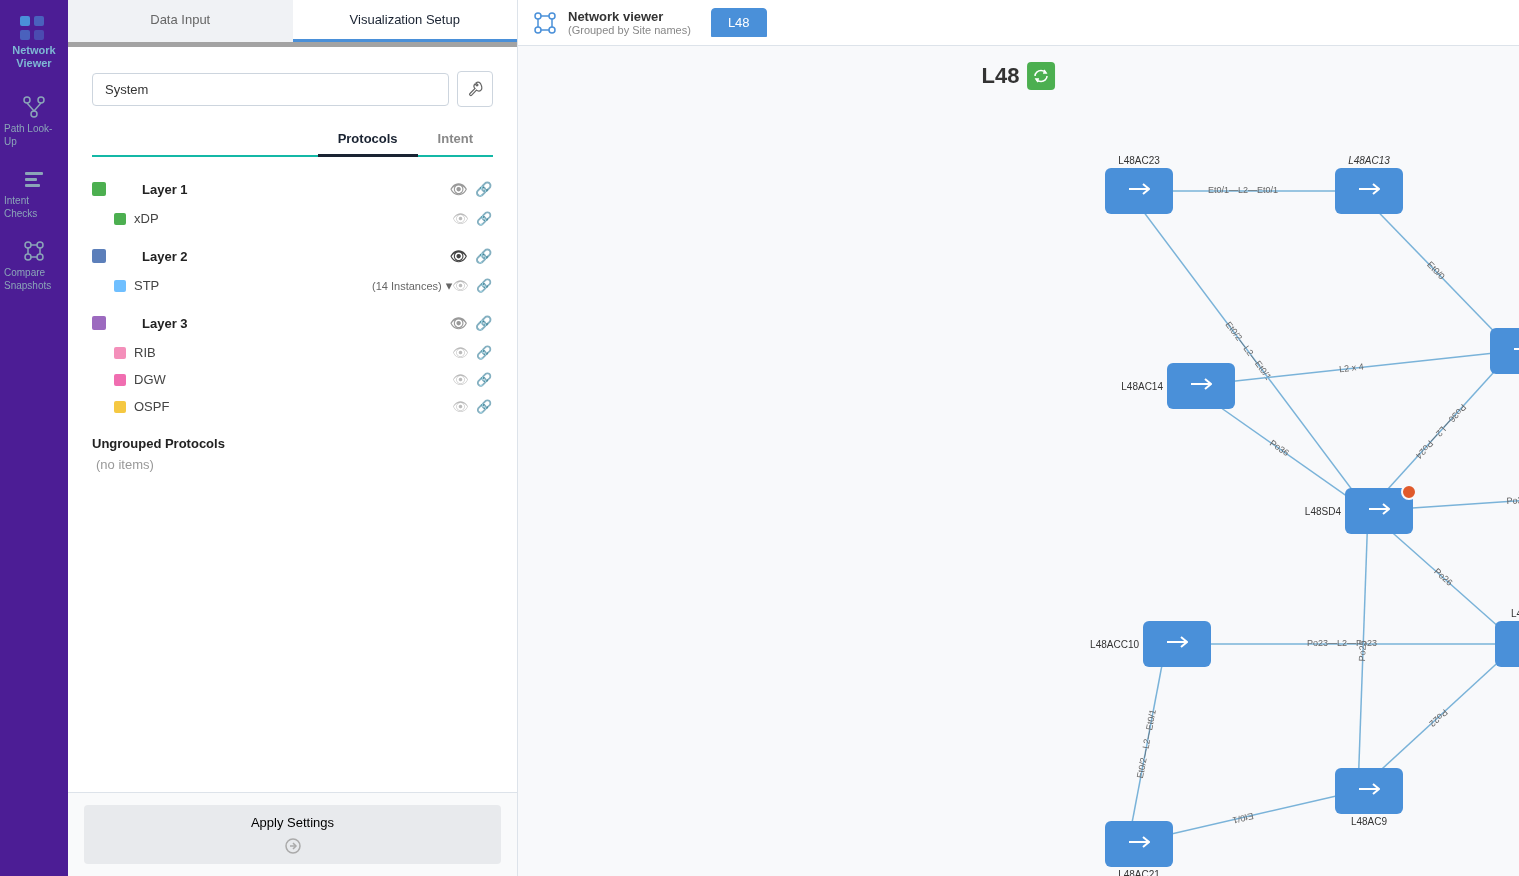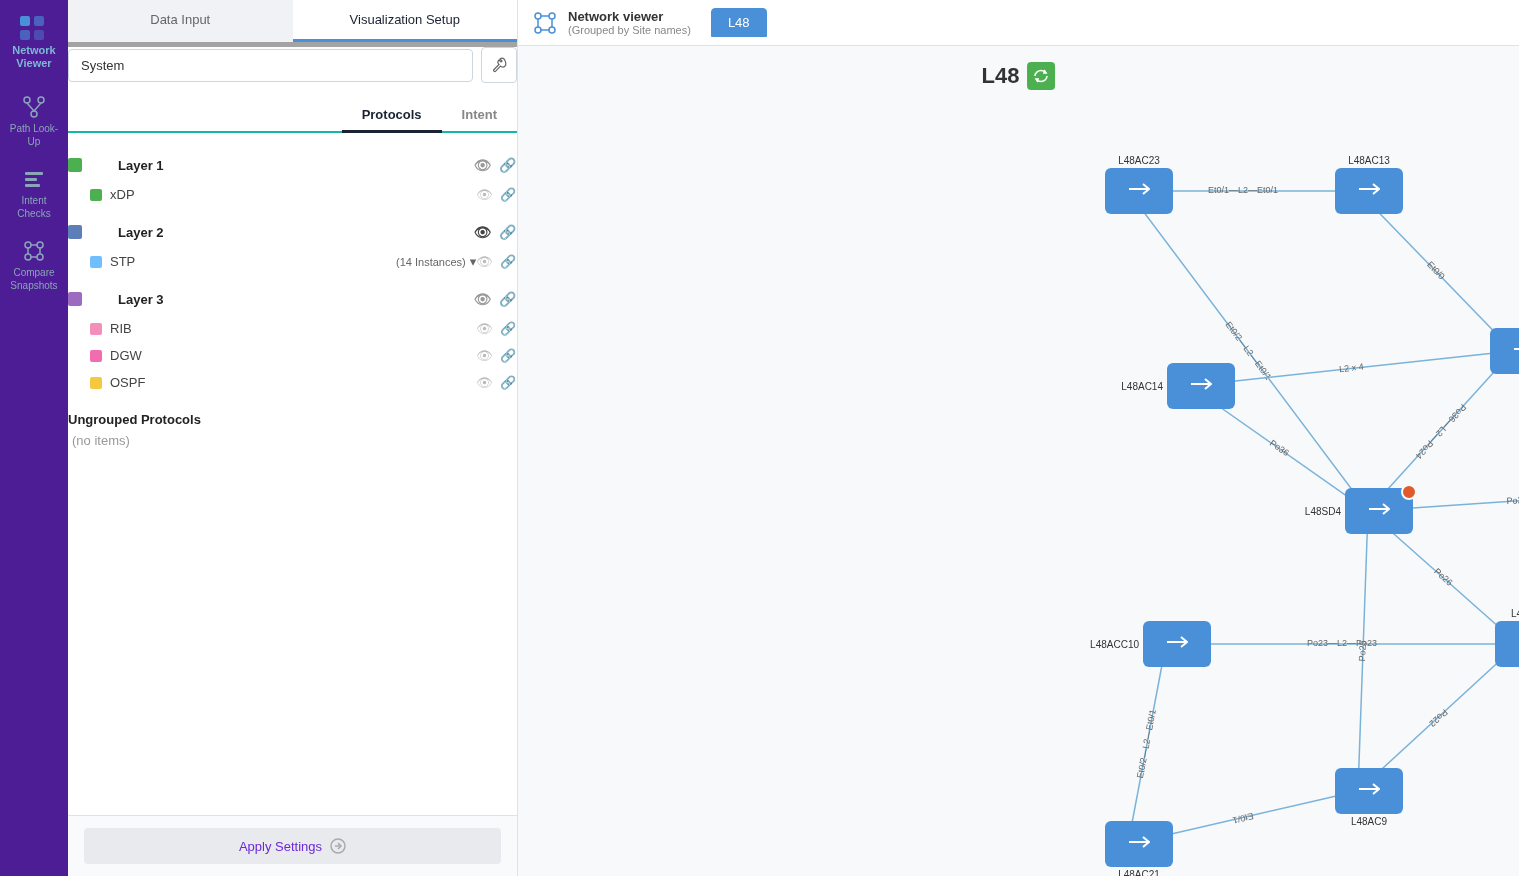--- a/index.html
+++ b/index.html
@@ -29,21 +29,20 @@
     }
     .sidebar-logo svg { margin-bottom: 4px; }
     .sidebar-item {
       display: flex;
       flex-direction: column;
       align-items: center;
       color: #8ba5b8;
       font-size: 10px;
       font-weight: 500;
       padding: 10px 4px;
-      text-align: center;
       cursor: pointer;
       width: 100%;
       line-height: 1.3;
     }
     .sidebar-item svg { margin-bottom: 4px; }
 
     
     .main-panel {
       display: flex;
       flex: 1;
@@ -77,21 +76,21 @@
     }
     .tab-btn.active {
       color: #1a2332;
       background: #fff;
       border-bottom: 3px solid #4a90d9;
     }
 
     .config-body {
       flex: 1;
       overflow-y: auto;
-      padding: 0;
+      padding: 24px;
     }
 
     .dropdown-row {
       display: flex;
       align-items: center;
       gap: 8px;
       margin-bottom: 16px;
     }
     .dropdown-select {
       flex: 1;
@@ -199,28 +198,29 @@
       padding: 12px 16px;
       border-top: 1px solid #dde3ea;
       background: #f9fafb;
     }
     .apply-btn {
       width: 100%;
       padding: 10px;
       background: #e8eaed;
       border: none;
       border-radius: 4px;
-      color: #6d28d9;
+      color: #000000;
       font-size: 13px;
       font-weight: 500;
       cursor: not-allowed;
       display: flex;
       align-items: center;
       justify-content: center;
       gap: 8px;
+      flex-direction: column;
     }
 
     
     .network-viewer {
       flex: 1;
       display: flex;
       flex-direction: column;
       background: #f8f9fb;
       overflow: hidden;
     }
@@ -583,21 +583,21 @@
       <line x1="21" y1="8" x2="1" y2="8" stroke="white" stroke-width="1" opacity="0.5"></line>
     </svg></span>
             <div class="node-label" style="bottom: 100%; left: 50%; transform: translateX(-50%); margin-bottom: 2px;">L48AC23</div>
           </div>
           <div class="node" style="left: 817px; top: 122px;">
             <span class="node-icon"><svg width="22" height="16" viewBox="0 0 22 16" fill="none">
       <line x1="1" y1="8" x2="21" y2="8" stroke="white" stroke-width="2"></line>
       <polyline points="15,3 21,8 15,13" stroke="white" stroke-width="2" fill="none"></polyline>
       <line x1="21" y1="8" x2="1" y2="8" stroke="white" stroke-width="1" opacity="0.5"></line>
     </svg></span>
-            <div class="node-label" style="bottom: 100%; left: 50%; transform: translateX(-50%); margin-bottom: 2px;">L48AC13</div>
+            <div class="node-label" style="bottom: 100%; left: 50%; transform: translateX(-50%); margin-bottom: 2px; font-style: italic;">L48AC13</div>
           </div>
           <div class="node" style="left: 649px; top: 317px;">
             <span class="node-icon"><svg width="22" height="16" viewBox="0 0 22 16" fill="none">
       <line x1="1" y1="8" x2="21" y2="8" stroke="white" stroke-width="2"></line>
       <polyline points="15,3 21,8 15,13" stroke="white" stroke-width="2" fill="none"></polyline>
       <line x1="21" y1="8" x2="1" y2="8" stroke="white" stroke-width="1" opacity="0.5"></line>
     </svg></span>
             <div class="node-label" style="right: 100%; top: 50%; transform: translateY(-50%); margin-right: 4px;">L48AC14</div>
           </div>
           <div class="node with-dot" style="left: 972px; top: 282px;">

